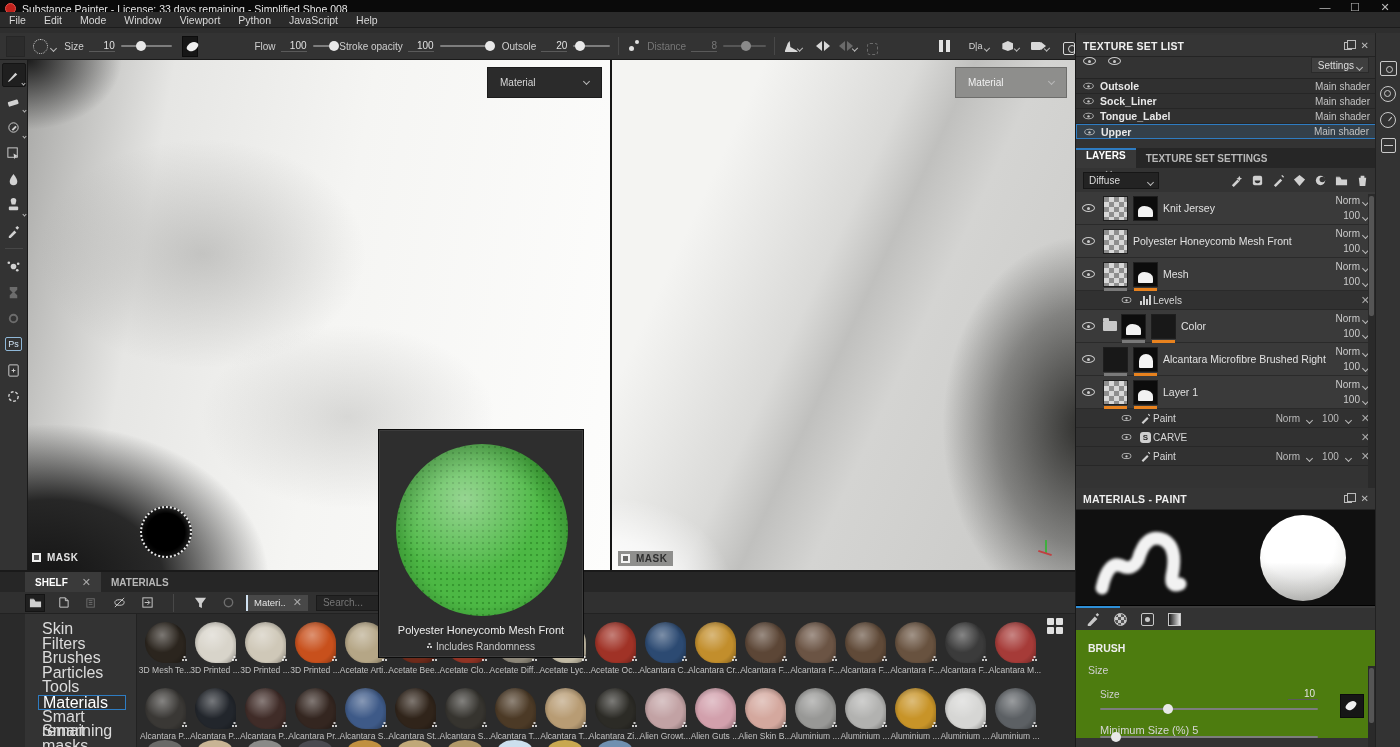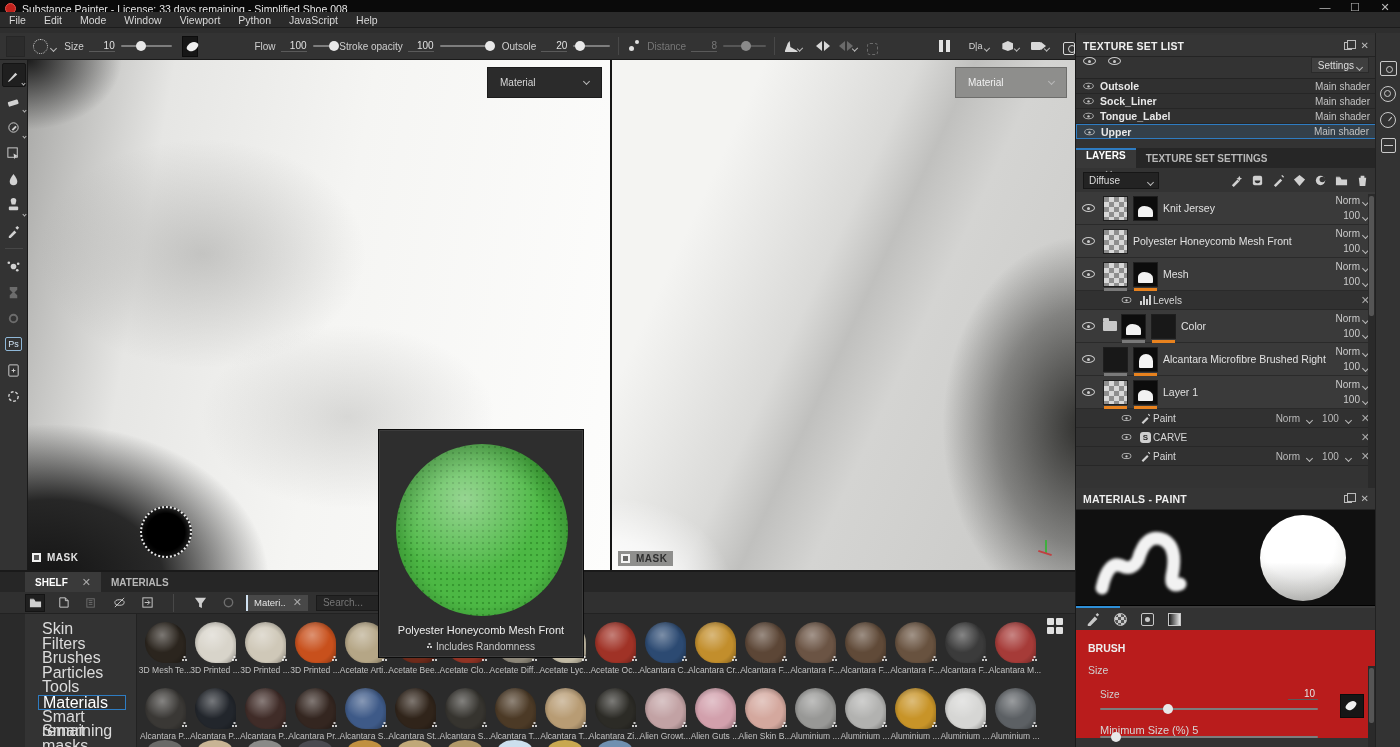--- a/index.html
+++ b/index.html
@@ -159,21 +159,21 @@
   #preview svg{position:absolute;left:8px;top:4px;}
   #psphere{position:absolute;right:30px;top:5px;width:86px;height:86px;border-radius:50%;
     background:linear-gradient(to bottom,rgba(255,255,255,0) 55%,rgba(140,140,138,.55) 100%),radial-gradient(circle at 45% 32%,#ffffff 48%,#f2f2f0 66%,#cfcfcd 88%,#b2b2b0 100%);}
   #ptabs{height:24px;background:#333;display:flex;align-items:center;gap:14px;padding:0 10px;border-top:2px solid #3c3c3c;position:relative;}
   #ptabs:before{content:"";position:absolute;left:0;top:-2px;width:44px;height:2px;background:#2e8fd8;}
   #ptabs svg{width:14px;height:14px;fill:#c8c8c8;}
   .pat-circle{width:13px;height:13px;border-radius:50%;border:1px solid #c8c8c8;background:conic-gradient(#c8c8c8 0 25%,#555 0 50%,#c8c8c8 0 75%,#555 0) 0 0/6px 6px;}
   .sten{width:13px;height:13px;border:1px solid #c8c8c8;border-radius:2px;position:relative;}
   .sten:before{content:"";position:absolute;left:3px;top:3px;width:5px;height:5px;border-radius:50%;background:#c8c8c8;}
   .grad{width:13px;height:13px;border:1px solid #c8c8c8;background:linear-gradient(to right,#1a1a1a,#e8e8e8);}
-  #brushsec{padding:12px 12px 0 12px;background:#b91c1c;}
+  #brushsec{padding:12px 12px 0 12px;background:#4d7c0f;}
   #brushsec .hdr{font-weight:bold;color:#efefef;font-size:10.5px;margin-bottom:10px;}
   #brushsec .sect{color:#cfcfcf;font-size:10.5px;margin-bottom:12px;}
   .prow{margin-left:12px;margin-bottom:6px;position:relative;padding-right:46px;}
   .prow .lab{color:#cfcfcf;font-size:10px;}
   .prow .val{position:absolute;right:46px;top:0;color:#e2e2e2;font-size:10px;border-bottom:1px solid #5a5a5a;padding:0 3px;min-width:30px;text-align:right;}
   .prow .slider{margin-top:8px;}
   .penbox{position:absolute;right:0;top:6px;width:24px;height:24px;background:#161616;border:1px solid #0c0c0c;}
   .penbox:after{content:"";position:absolute;left:6px;top:5px;width:8px;height:11px;background:#f0f0f0;border-radius:70% 30% 60% 30%;transform:rotate(35deg);}
   .prow2{margin-left:12px;margin-top:14px;position:relative;padding-right:46px;}
 

